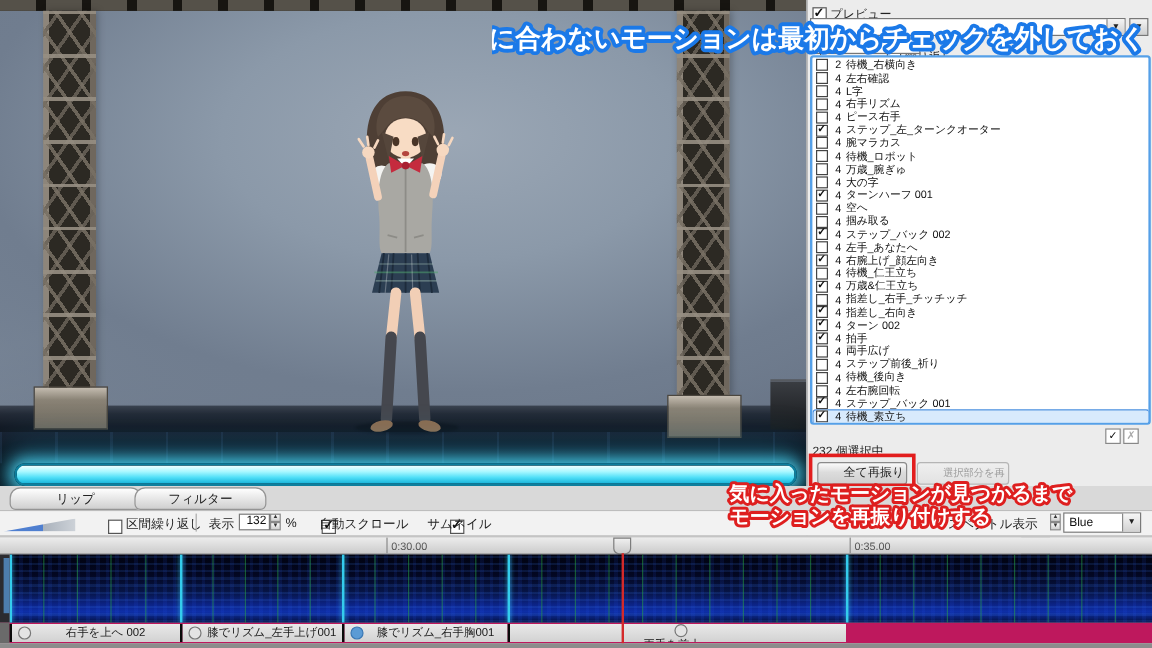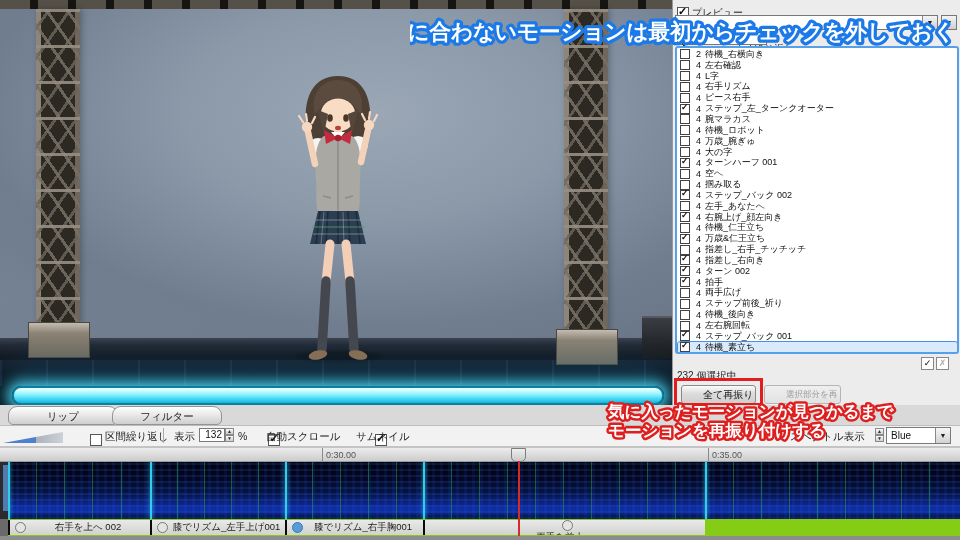--- a/index.html
+++ b/index.html
@@ -98,21 +98,21 @@
     background:
       repeating-linear-gradient(90deg,rgba(40,90,255,.10) 0 3px,transparent 3px 8px),
       repeating-linear-gradient(0deg,rgba(60,130,255,.14) 0 2px,transparent 2px 6px),
       linear-gradient(180deg,#010310 0%,#030722 30%,#071547 55%,#0c2488 74%,#0e2fa8 84%,#081c66 94%,#040e38 100%);}
   .vline{position:absolute;top:0;height:57px;width:1px;}
   .vline.green{background:rgba(40,170,70,.5);}
   .vline.cyan{width:2px;background:#34ccec;box-shadow:0 0 4px rgba(60,220,255,.9);}
   #playhead{left:517px;top:461px;width:2px;height:75px;background:#d42a2a;z-index:6;}
   #lgutter{left:0;top:462px;width:8px;height:57px;background:#2b2b30;}
   #lgutter-bar{left:3px;top:465px;width:5px;height:46px;background:#4d7dad;}
-  #namerow{left:0;top:519px;width:960px;height:17px;background:#84cc16;}
+  #namerow{left:0;top:519px;width:960px;height:17px;background:#be185d;}
   #nr-gutter{position:absolute;left:0;top:0;width:8px;height:17px;background:#6a6a6a;}
   .seg{position:absolute;top:1px;height:15px;background:linear-gradient(#e9e9e9,#d2d2d2);
     border-left:2px solid #0a0a0a;box-sizing:border-box;display:flex;align-items:center;overflow:hidden;}
   .seg .dot{flex:none;width:9px;height:9px;border-radius:50%;border:1px solid #777;background:#e4e4e4;margin-left:5px;}
   .seg.active .dot{background:#5b9bd5;border-color:#3a78b5;}
   .seg .slabel{flex:1;text-align:center;font-size:9.5px;color:#1a1a1a;white-space:nowrap;}
   #bottomstrip{left:0;top:536px;width:960px;height:4px;background:#8c8c8c;}
 
   
   svg text{font-family:"Liberation Sans",sans-serif;}

